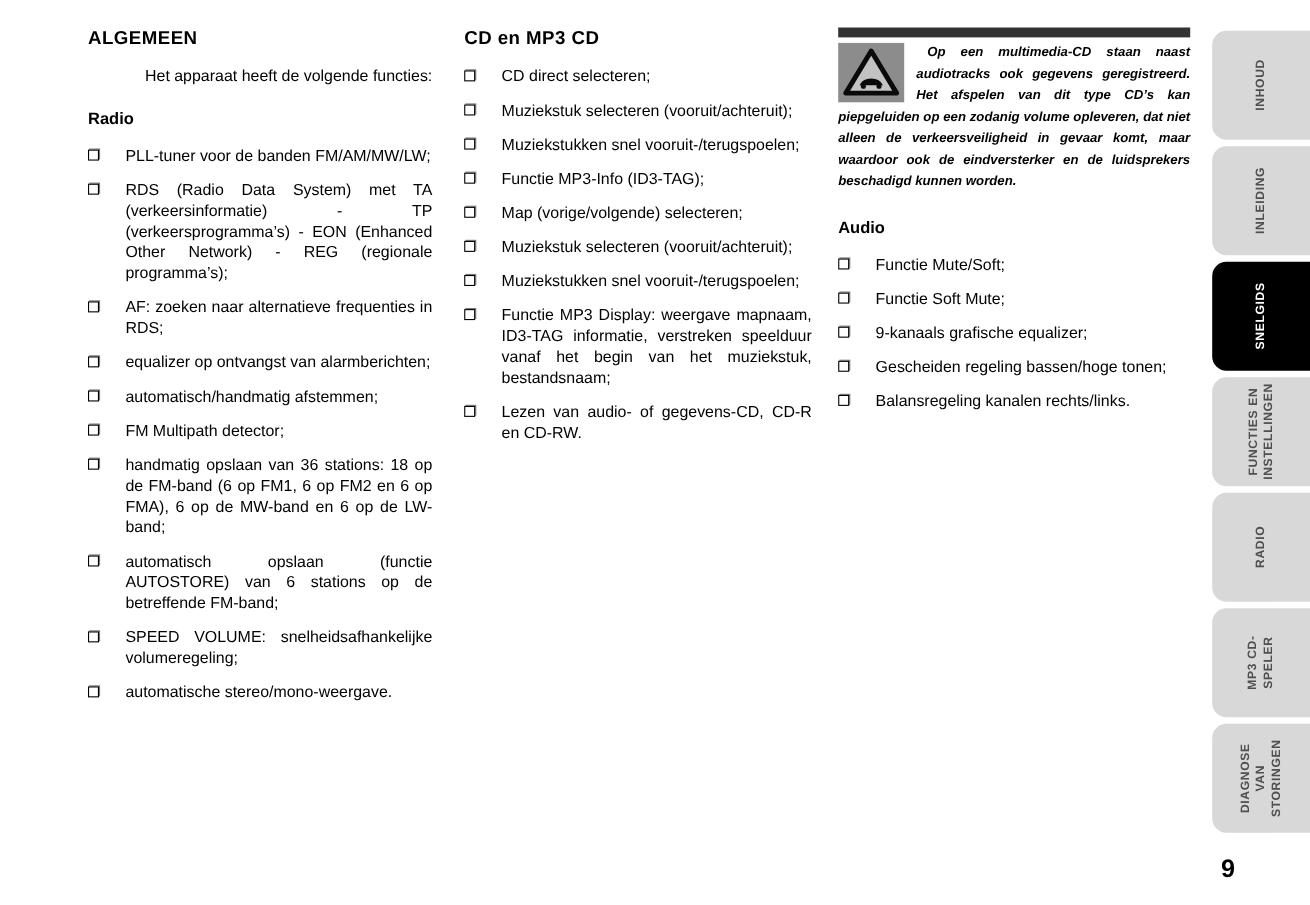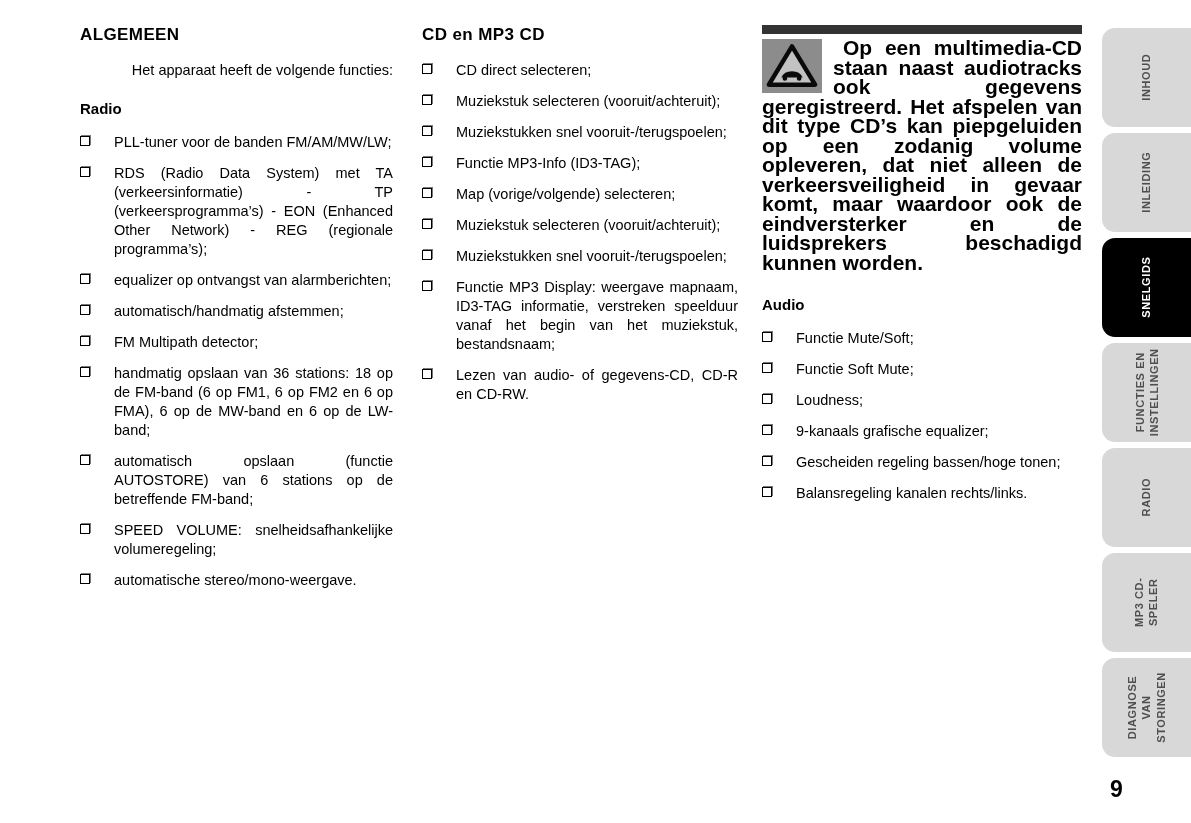--- a/index.html
+++ b/index.html
@@ -36,21 +36,21 @@
 
   
   .warning { margin-bottom:24px; }
   .warning::after { content:""; display:block; clear:both; }
   .warning-bar { height:9px; background:#333; margin-bottom:4px; }
   .warning-icon {
     float:left; width:60px; height:54px; margin:1px 11px 3px 0;
     background:#8c8c8c; display:flex; align-items:center; justify-content:center;
   }
   .warning-text {
-    font-weight:bold; font-size:21px; line-height:19.5px;
+    font-weight:bold; font-style:italic; font-size:12px; line-height:19.5px;
     text-align:justify; text-indent:10px;
   }
 
   
   .sidebar { position:absolute; right:0; top:28px; width:89px;
     display:flex; flex-direction:column; gap:6px; }
   .tab {
     height:99px; background:#d8d8d8; border-radius:13px 0 0 13px;
     display:flex; align-items:center; justify-content:center; cursor:pointer;
   }
@@ -78,20 +78,24 @@
     <h3 class="sub-heading">Radio</h3>
     <ul class="feature-list">
 
     <li>
         <span class="bullet"></span>
         <span>PLL-tuner voor de banden FM/AM/MW/LW;</span>
       </li>
         <li>
         <span class="bullet"></span>
         <span>RDS (Radio Data System) met TA (verkeersinformatie) - TP (verkeersprogramma’s) - EON (Enhanced Other Network) - REG (regionale programma’s);</span>
+      </li>
+        <li>
+        <span class="bullet"></span>
+        <span>AF: zoeken naar alternatieve frequenties in RDS;</span>
       </li>
         <li>
         <span class="bullet"></span>
         <span>equalizer op ontvangst van alarmberichten;</span>
       </li>
         <li>
         <span class="bullet"></span>
         <span>automatisch/handmatig afstemmen;</span>
       </li>
         <li>
@@ -179,24 +183,20 @@
     <li>
         <span class="bullet"></span>
         <span>Functie Mute/Soft;</span>
       </li>
         <li>
         <span class="bullet"></span>
         <span>Functie Soft Mute;</span>
       </li>
         <li>
         <span class="bullet"></span>
-        <span>Loudness;</span>
-      </li>
-        <li>
-        <span class="bullet"></span>
         <span>9-kanaals grafische equalizer;</span>
       </li>
         <li>
         <span class="bullet"></span>
         <span>Gescheiden regeling bassen/hoge tonen;</span>
       </li>
         <li>
         <span class="bullet"></span>
         <span>Balansregeling kanalen rechts/links.</span>
       </li>

